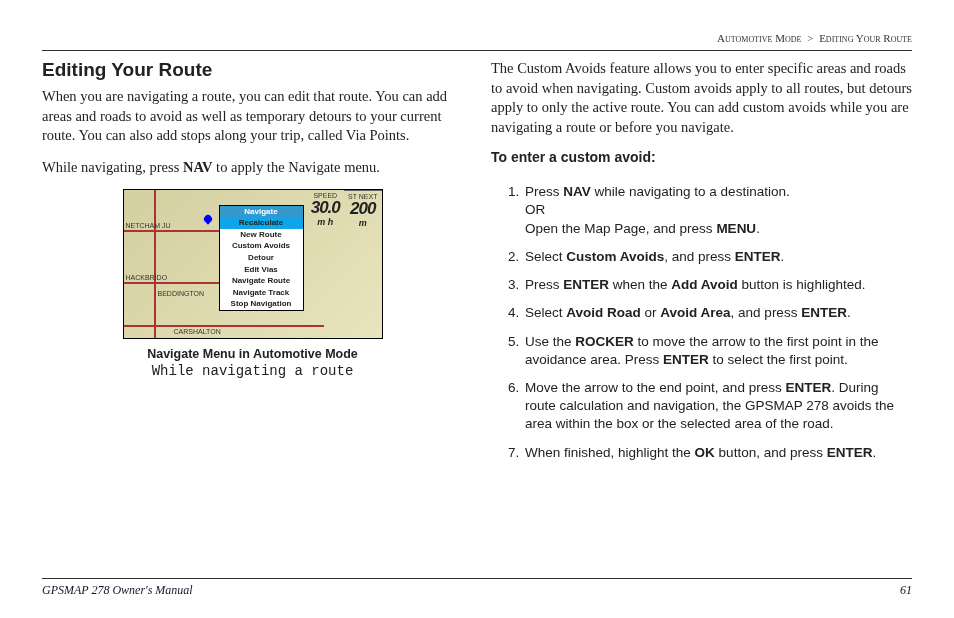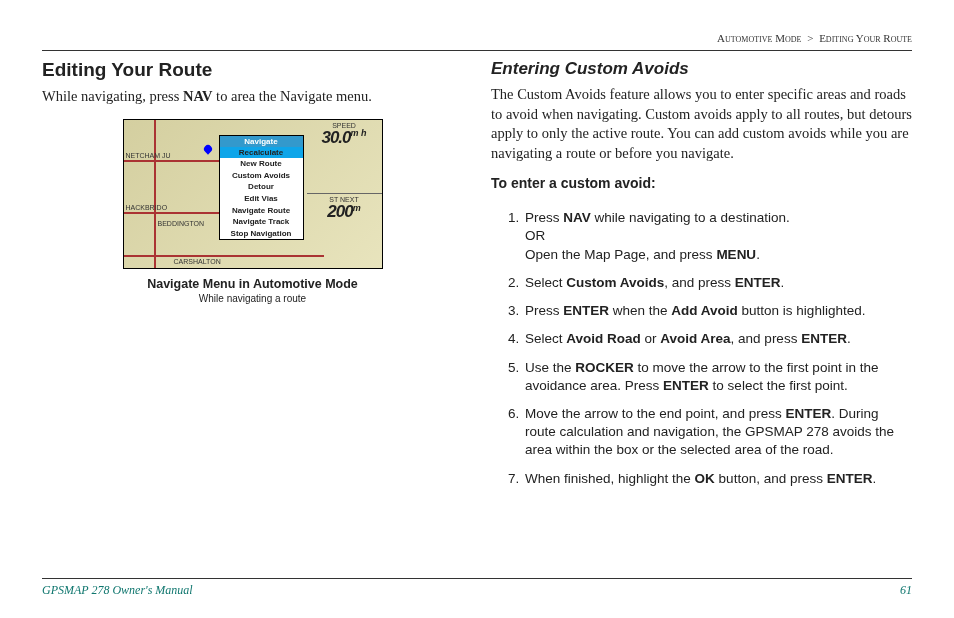--- a/index.html
+++ b/index.html
@@ -84,68 +84,69 @@
       background: #fff;
       border: 1px solid #000;
       font-family: Arial, sans-serif;
       font-size: 8px;
     }
     .menu-title { background:#39c; color:#fff; font-weight:bold; padding:1px 3px; }
     .menu-item { padding:1px 3px; font-weight:bold; line-height:1.2; white-space:nowrap; }
     .menu-item.sel { background:#0ea5e9; }
     .side-panel {
       position:absolute; right:0; top:0; width:75px; height:100%;
-      display:flex; flex-direction:column;
+      display:flex; flex-direction:row;
       font-family:Arial,sans-serif;
     }
     .side-row { flex:1; border-top:1px solid #666; padding:2px 3px; }
     .side-row:first-child { border-top:none; }
     .side-label { font-size:7px; color:#333; }
     .side-val { font-size:17px; font-weight:bold; font-style:italic; letter-spacing:-1px; line-height:1; }
     .side-unit { font-size:9px; font-weight:bold; font-style:italic; display:inline-block; vertical-align:super; line-height:0.8; }
     .fig-title {
       font-family: Arial, Helvetica, sans-serif;
       font-weight: bold;
       font-size: 12.5px;
       margin-top: 4px;
     }
     .fig-sub {
-      font-family: Liberation Sans, sans-serif;
-      font-size: 10px;
+      font-family: Liberation Mono, monospace;
+      font-size: 14px;
       margin-top: 2px;
     }
     .footer {
       display: flex;
       justify-content: space-between;
       align-items: flex-end;
       font-style: italic;
       font-size: 12px;
-      color: #0f766e;
+      color: #0f172a;
       border-top: 1px solid #333;
       padding-top: 4px;
       margin-top: 12px;
       font-family: Georgia, serif;
     }
     b, strong { font-weight: bold; }
   </style>
 </head>
 <body>
 
 <div class="breadcrumb">
   <span>Automotive Mode</span>
   <span class="sep">&gt;</span>
   <span>Editing Your Route</span>
 </div>
 <hr class="top-rule">
 
 <div class="cols">
   <div class="col">
     <h2>Editing Your Route</h2>
+    <p>When you are navigating a route, you can edit that route. You can add areas and roads to avoid as well as temporary detours to your current route. You can also add stops along your trip, called Via Points.</p>
     <p>
-      <span>While navigating, press </span><b>NAV</b><span> to area the Navigate menu.</span>
+      <span>While navigating, press </span><b>NAV</b><span> to apply the Navigate menu.</span>
     </p>
 
     <div class="fig-wrap">
       <div class="fig">
         <div class="map-road1"></div><div class="map-road2"></div><div class="map-road3"></div><div class="map-road4"></div>
         <div class="map-label" style="left:2px;top:32px">NETCHAM JU</div>
         <div class="map-label" style="left:2px;top:84px">HACKBRIDO</div>
         <div class="map-label" style="left:34px;top:100px">BEDDINGTON</div>
         <div class="map-label" style="left:50px;top:138px">CARSHALTON</div>
         <div class="car"></div>
@@ -164,21 +165,20 @@
           <div class="side-row"><div class="side-label">SPEED</div><span class="side-val">30.0</span><span class="side-unit">m h</span></div>
           <div class="side-row"><div class="side-label">ST NEXT</div><span class="side-val">200</span><span class="side-unit">m</span></div>
         </div>
       </div>
       <div class="fig-title">Navigate Menu in Automotive Mode</div>
       <div class="fig-sub">While navigating a route</div>
     </div>
   </div>
 
   <div class="col">
-    <h3>Entering Custom Avoids</h3>
     <p>The Custom Avoids feature allows you to enter specific areas and roads to avoid when navigating. Custom avoids apply to all routes, but detours apply to only the active route. You can add custom avoids while you are navigating a route or before you navigate.</p>
     <div class="sans-sub">To enter a custom avoid:</div>
     <ol class="steps">
       <li>
         <span>Press </span><b>NAV</b><span> while navigating to a destination.</span><br>
         <span>OR</span><br>
         <span>Open the Map Page, and press </span><b>MENU</b><span>.</span>
       </li>
       <li>
         <span>Select </span><b>Custom Avoids</b><span>, and press </span><b>ENTER</b><span>.</span>

